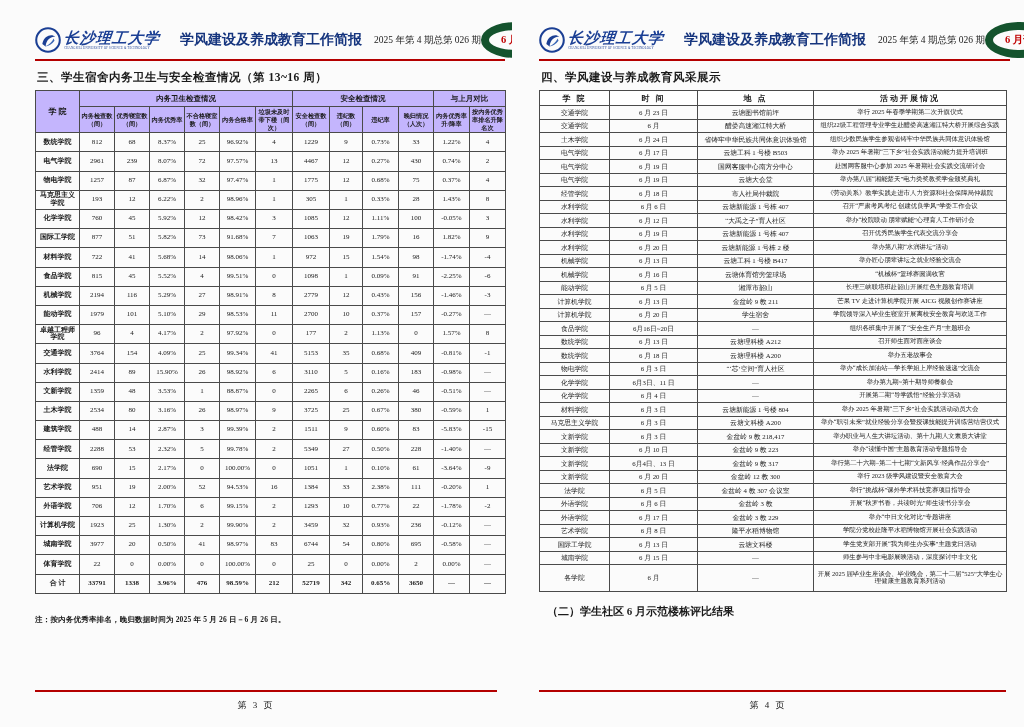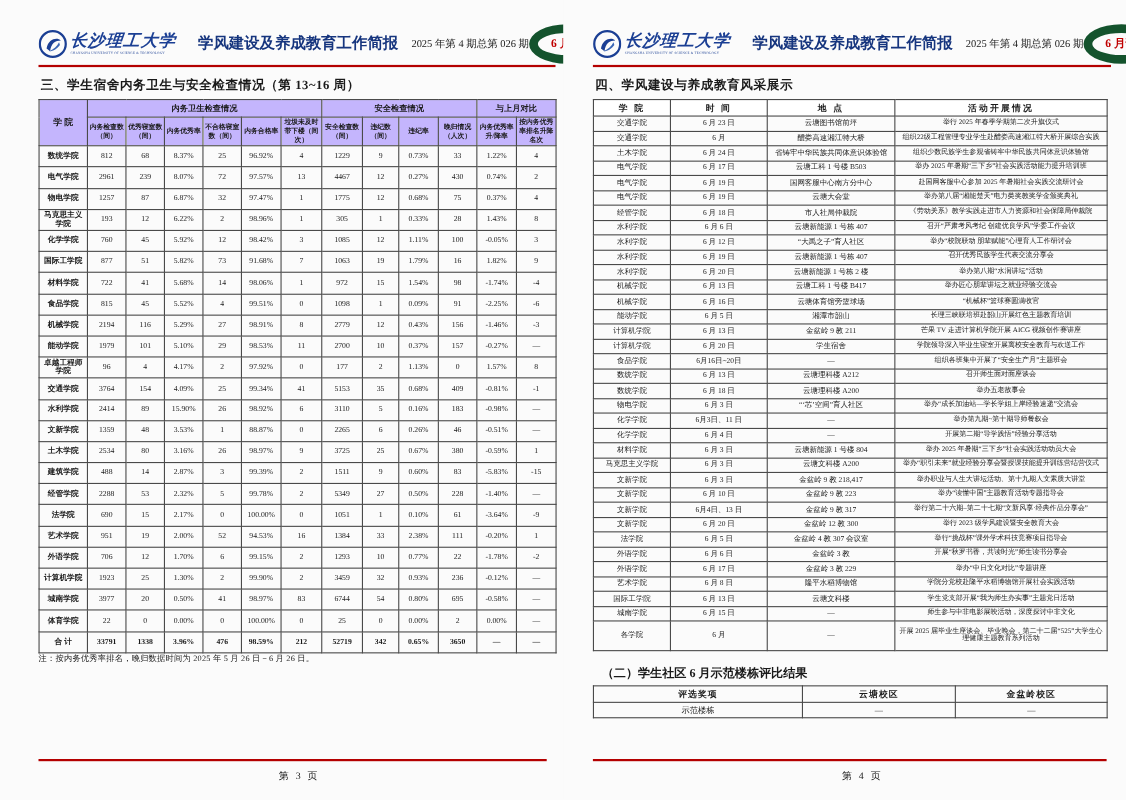--- a/index.html
+++ b/index.html
@@ -25,37 +25,37 @@
   th,td { border:1px solid #4a4a4a; text-align:center; overflow:hidden; }
 
   
   .insp { width:470px; }
   .insp th { font-size:6.2px; font-weight:bold; background:#c4b5fd; padding:1px; line-height:1.25; }
   .insp th.grp { font-size:7.5px; height:16px; }
   .insp th.college { font-size:8px; }
   .insp td { font-size:7px; height:19.2px; padding:0 1px; line-height:1.1; }
   .insp td:first-child { font-weight:bold; font-size:7px; }
   .insp tbody tr:last-child td { font-weight:bold; }
-  .note { font-size:7.5px; margin-top:0; letter-spacing:.2px; }
+  .note { font-size:7.5px; margin-top:21px; letter-spacing:.2px;font-weight:bold; }
 
   
   .act { width:467px; }
   .act th { font-size:8px; font-weight:bold; height:15px; background:#fff; letter-spacing:2px; }
   .act td { font-size:6.8px; height:13.5px; white-space:nowrap; line-height:1.05; padding:0 1px; }
   .act td:nth-child(4) { font-size:6.4px; }
   .act tbody tr:last-child td { white-space:normal; height:27px; }
 
   
   .demo { width:467px; margin-top:4px; }
   .demo th { font-size:8px; font-weight:bold; height:15px; letter-spacing:1px; }
   .demo td { font-size:7.5px; height:14px; }
 
   .foot-rule { position:absolute; left:35px; width:462px; height:2px; background:#b40000; top:690px; }
   .page-right .foot-rule { left:27px; width:467px; }
-  .page-num { position:absolute; top:699px; left:16px; width:100%; text-align:center; font-size:9px; letter-spacing:2px; }
+  .page-num { position:absolute; top:699px; left:0; width:100%; text-align:center; font-size:9px; letter-spacing:2px; }
 </style>
 </head>
 <body>
 
 <div class="page page-left">
   <div class="hdr">
     <svg class="logo" viewBox="0 0 32 32">
       <circle cx="16" cy="16" r="14.5" fill="none" stroke="#1b3f94" stroke-width="2.5"></circle>
       <path d="M9 21 C11 10 21 8 25 12 C19 12 14 15 13 24 Z" fill="#1b3f94"></path>
       <path d="M12 24 C17 22 21 18 23 14 L24 17 C21 21 17 24 12 24 Z" fill="#3a66b5"></path>
@@ -723,37 +723,16 @@
           <td>各学院</td>
           <td>6 月</td>
           <td>—</td>
           <td>开展 2025 届毕业生座谈会、毕业晚会，第二十二届“525”大学生心理健康主题教育系列活动</td>
         </tr>
       </tbody>
   </table>
 
   <div class="sub-title" style="margin-top:12px">（二）学生社区 6 月示范楼栋评比结果</div>
 
-  <table class="demo">
-    <colgroup>
-      <col style="width:190px">
-        <col style="width:139px">
-        <col style="width:138px">
-    </colgroup>
-    <thead>
-      <tr>
-        <th>评选奖项</th>
-        <th>云塘校区</th>
-        <th>金盆岭校区</th>
-      </tr>
-    </thead>
-    <tbody>
-        <tr>
-          <td>示范楼栋</td>
-          <td>—</td>
-          <td>—</td>
-        </tr>
-      </tbody>
-  </table>
 
   <div class="foot-rule"></div>
   <div class="page-num">第 4 页</div>
 </div>
 
 </body></html>

